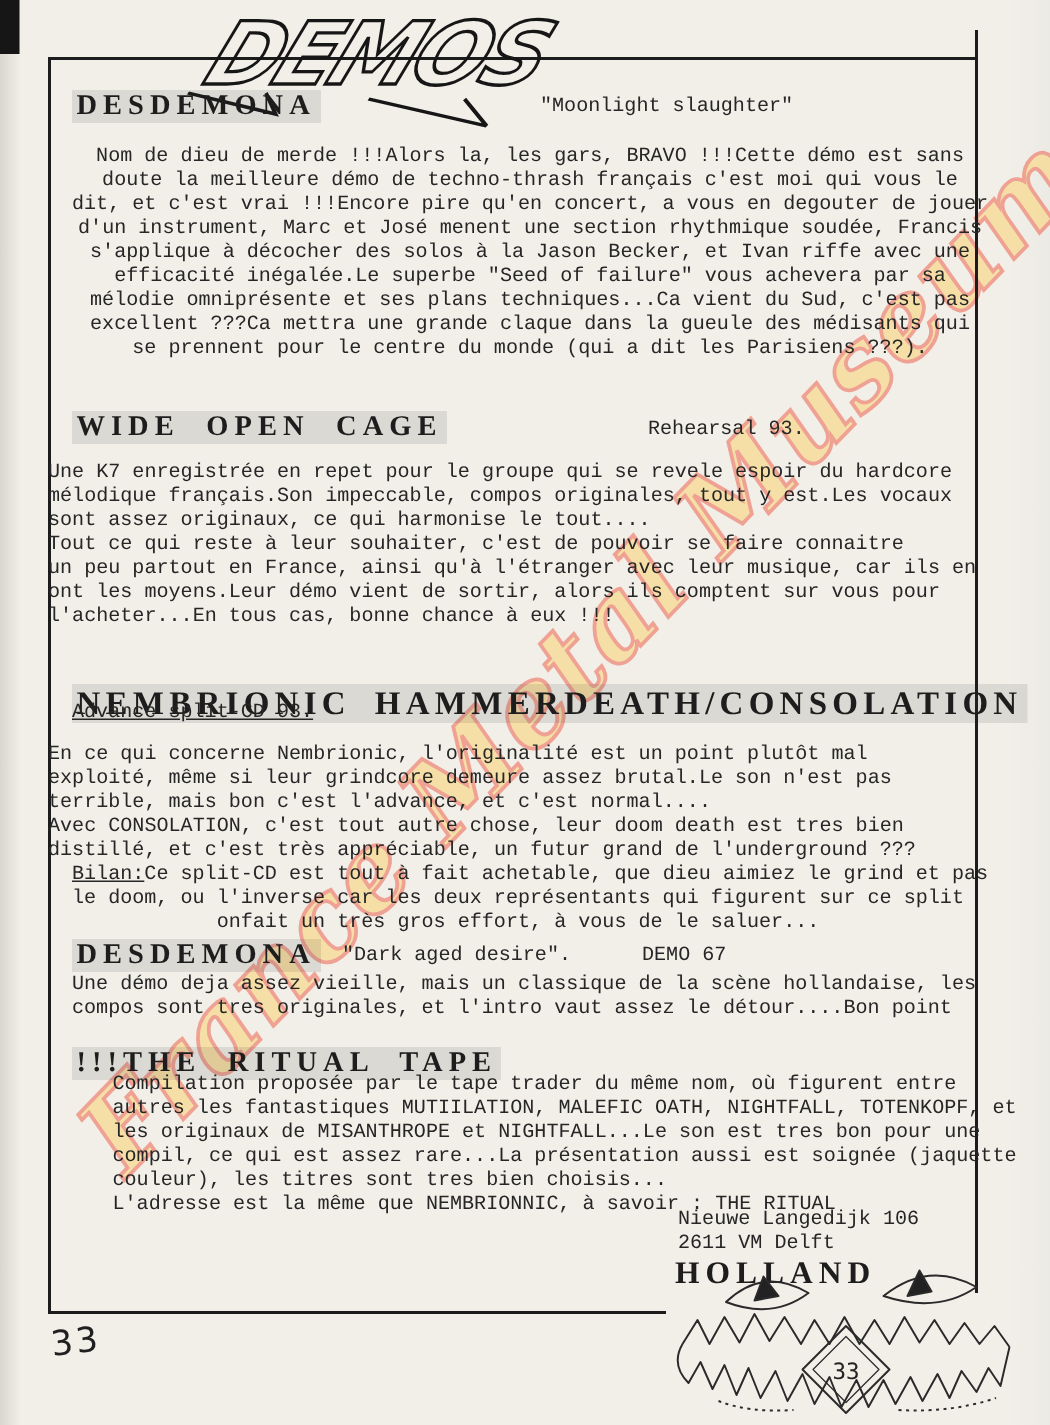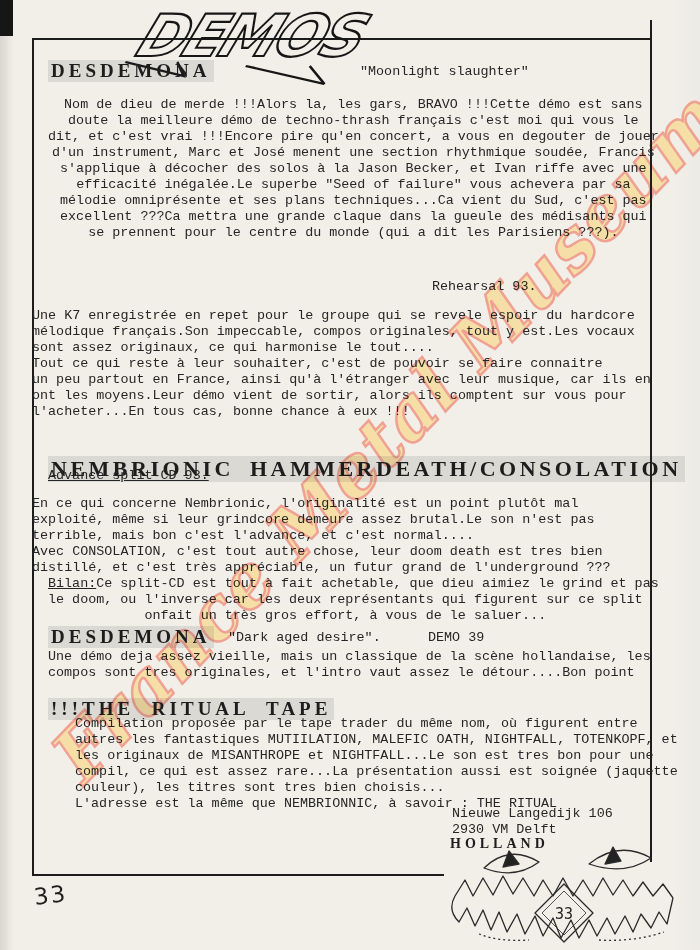--- a/index.html
+++ b/index.html
@@ -76,20 +76,21 @@
     <div class="mono" style="left:48px;top:97px;text-align:center;">Nom de dieu de merde !!!Alors la, les gars, BRAVO !!!Cette démo est sans
 doute la meilleure démo de techno-thrash français c'est moi qui vous le
 dit, et c'est vrai !!!Encore pire qu'en concert, a vous en degouter de jouer
 d'un instrument, Marc et José menent une section rhythmique soudée, Francis
 s'applique à décocher des solos à la Jason Becker, et Ivan riffe avec une
 efficacité inégalée.Le superbe "Seed of failure" vous achevera par sa
 mélodie omniprésente et ses plans techniques...Ca vient du Sud, c'est pas
 excellent ???Ca mettra une grande claque dans la gueule des médisants qui
 se prennent pour le centre du monde (qui a dit les Parisiens ???).</div>
 
+    <div class="hdr" style="left:48px;top:274px;">WIDE OPEN CAGE</div>
     <div class="mono" style="left:432px;top:279px;">Rehearsal 93.</div>
     <div class="mono" style="left:32px;top:308px;">Une K7 enregistrée en repet pour le groupe qui se revele espoir du hardcore
 mélodique français.Son impeccable, compos originales, tout y est.Les vocaux
 sont assez originaux, ce qui harmonise le tout....
 Tout ce qui reste à leur souhaiter, c'est de pouvoir se faire connaitre
 un peu partout en France, ainsi qu'à l'étranger avec leur musique, car ils en
 ont les moyens.Leur démo vient de sortir, alors ils comptent sur vous pour
 l'acheter...En tous cas, bonne chance à eux !!!</div>
 
     <div class="hdr" style="left:48px;top:446px;font-size:22px;letter-spacing:3.5px;word-spacing:7px;margin-top:10px;">NEMBRIONIC HAMMERDEATH/CONSOLATION</div>
@@ -98,34 +99,34 @@
 exploité, même si leur grindcore demeure assez brutal.Le son n'est pas
 terrible, mais bon c'est l'advance, et c'est normal....
 Avec CONSOLATION, c'est tout autre chose, leur doom death est tres bien
 distillé, et c'est très appréciable, un futur grand de l'underground ???</div>
     <div class="mono" style="left:48px;top:576px;"><span class="u">Bilan:</span><span>Ce split-CD est tout à fait achetable, que dieu aimiez le grind et pas</span></div>
     <div class="mono" style="left:48px;top:592px;text-align:center;">le doom, ou l'inverse car les deux représentants qui figurent sur ce split
 onfait un très gros effort, à vous de le saluer...</div>
 
     <div class="hdr" style="left:48px;top:626px;">DESDEMONA</div>
     <div class="mono" style="left:228px;top:630px;">"Dark aged desire".</div>
-    <div class="mono" style="left:428px;top:630px;">DEMO 39</div>
+    <div class="mono" style="left:428px;top:630px;">DEMO 67</div>
     <div class="mono" style="left:48px;top:649px;">Une démo deja assez vieille, mais un classique de la scène hollandaise, les
 compos sont tres originales, et l'intro vaut assez le détour....Bon point</div>
 
     <div class="hdr" style="left:48px;top:698px;">!!!THE RITUAL TAPE</div>
     <div class="mono" style="left:48px;top:716px;margin-left:27px;">Compilation proposée par le tape trader du même nom, où figurent entre
 autres les fantastiques MUTIILATION, MALEFIC OATH, NIGHTFALL, TOTENKOPF, et
 les originaux de MISANTHROPE et NIGHTFALL...Le son est tres bon pour une
 compil, ce qui est assez rare...La présentation aussi est soignée (jaquette
 couleur), les titres sont tres bien choisis...
 L'adresse est la même que NEMBRIONNIC, à savoir : THE RITUAL</div>
     <div class="mono" style="left:452px;top:806px;">Nieuwe Langedijk 106
-2930 VM Delft</div>
-    <div style="position:absolute;left:450px;top:836px;font-family:'Liberation Serif',serif;font-weight:bold;font-size:14px;letter-spacing:4px;color:var(--ink);">HOLLAND</div>
+2611 VM Delft</div>
+    <div style="position:absolute;left:450px;top:836px;font-family:'Liberation Serif',serif;font-weight:bold;font-size:21px;letter-spacing:4px;color:var(--ink);">HOLLAND</div>
 
     <svg viewBox="0 0 250 110" style="left:438px;top:838px;width:252px;height:110px;overflow:visible;">
       <g fill="none" stroke="#2a2a2a" stroke-width="1.3" stroke-linejoin="round">
         <path d="M45,30 Q70,6 100,24 Q76,42 45,30 Z"></path>
         <path d="M70,13 L80,26 L64,29 Z" fill="#222"></path>
         <path d="M150,26 Q180,2 212,20 Q186,38 150,26 Z"></path>
         <path d="M174,9 L182,23 L166,26 Z" fill="#222"></path>
         <path d="M16,58 L26,42 L34,58 L44,40 L54,57 L64,38 L74,56 L84,40 L95,58 L104,42 L114,58 L124,40 L134,58 L144,42 L154,58 L164,40 L174,57 L184,42 L194,58 L204,44 L214,58 L224,46 L234,60"></path>
         <path d="M16,58 Q8,72 20,84 L28,70 L36,88 L44,72 L52,92 L60,74 L68,94 L78,76 L86,96 L96,78 L104,98 L114,80 L122,100 L132,82 L140,100 L150,82 L158,98 L168,80 L176,96 L186,78 L194,94 L202,76 L212,90 L220,74 L228,86 L234,60"></path>
         <path d="M125,46 L154,75 L125,104 L96,75 Z"></path>

